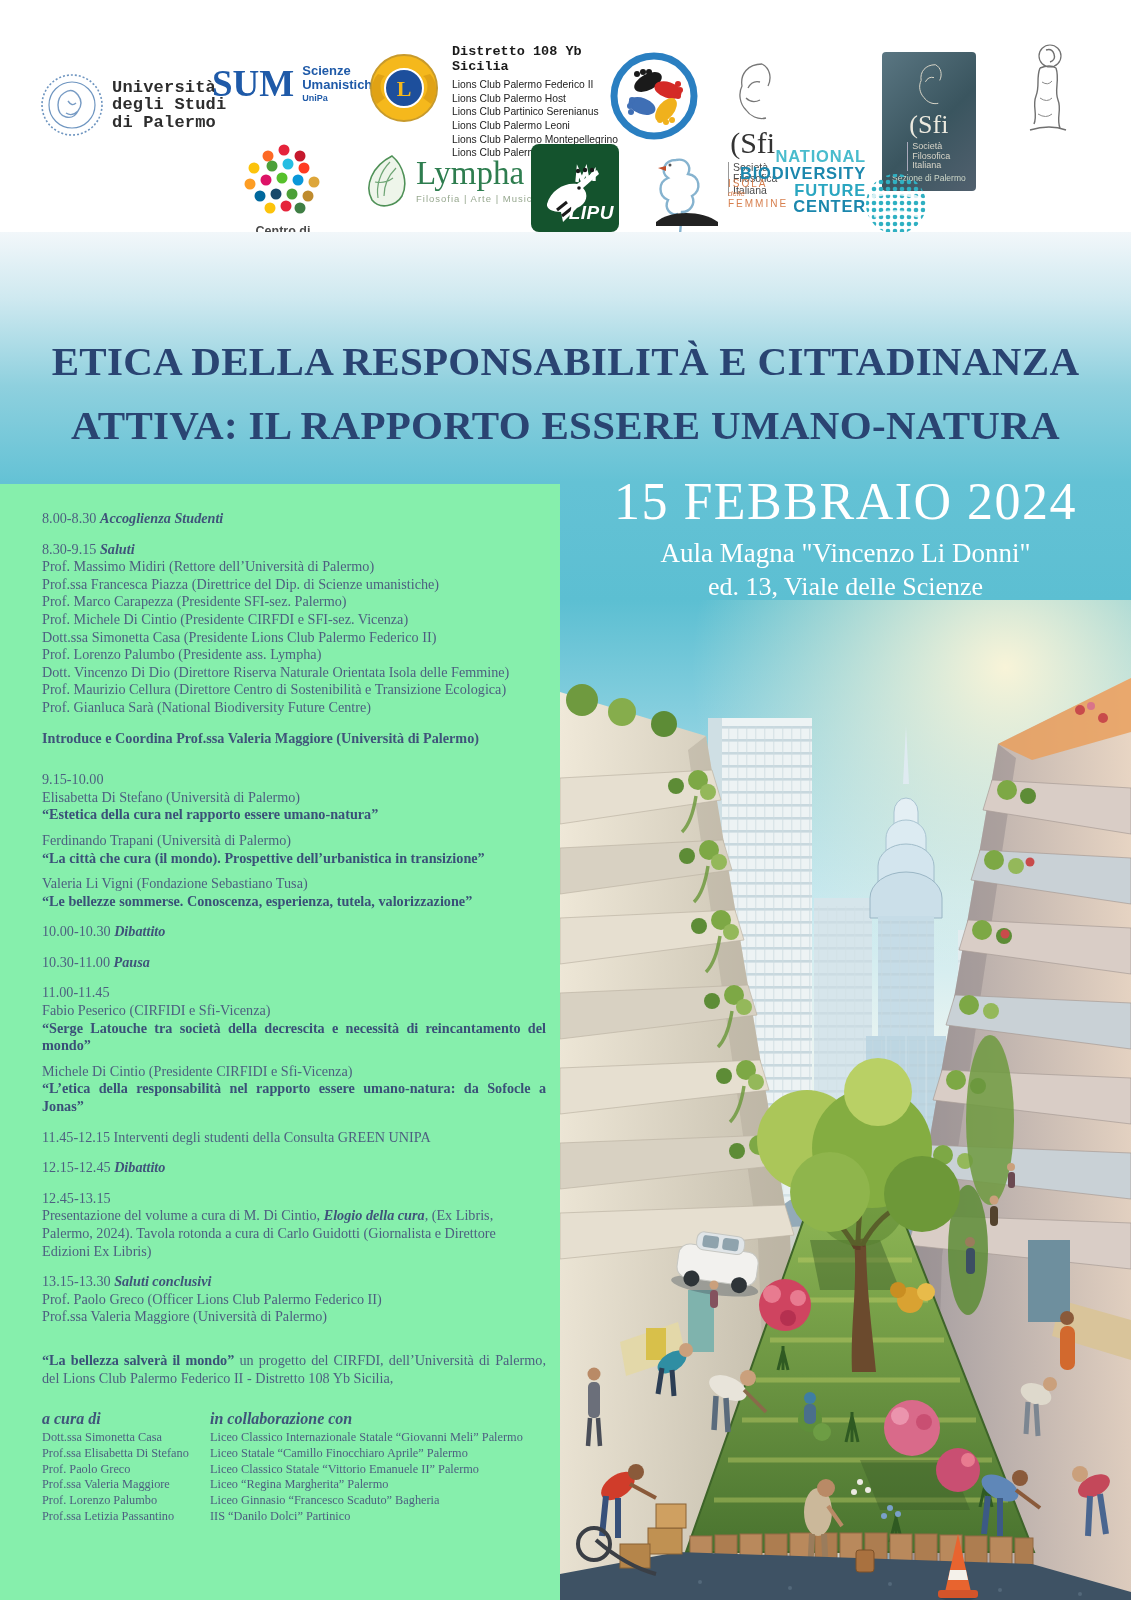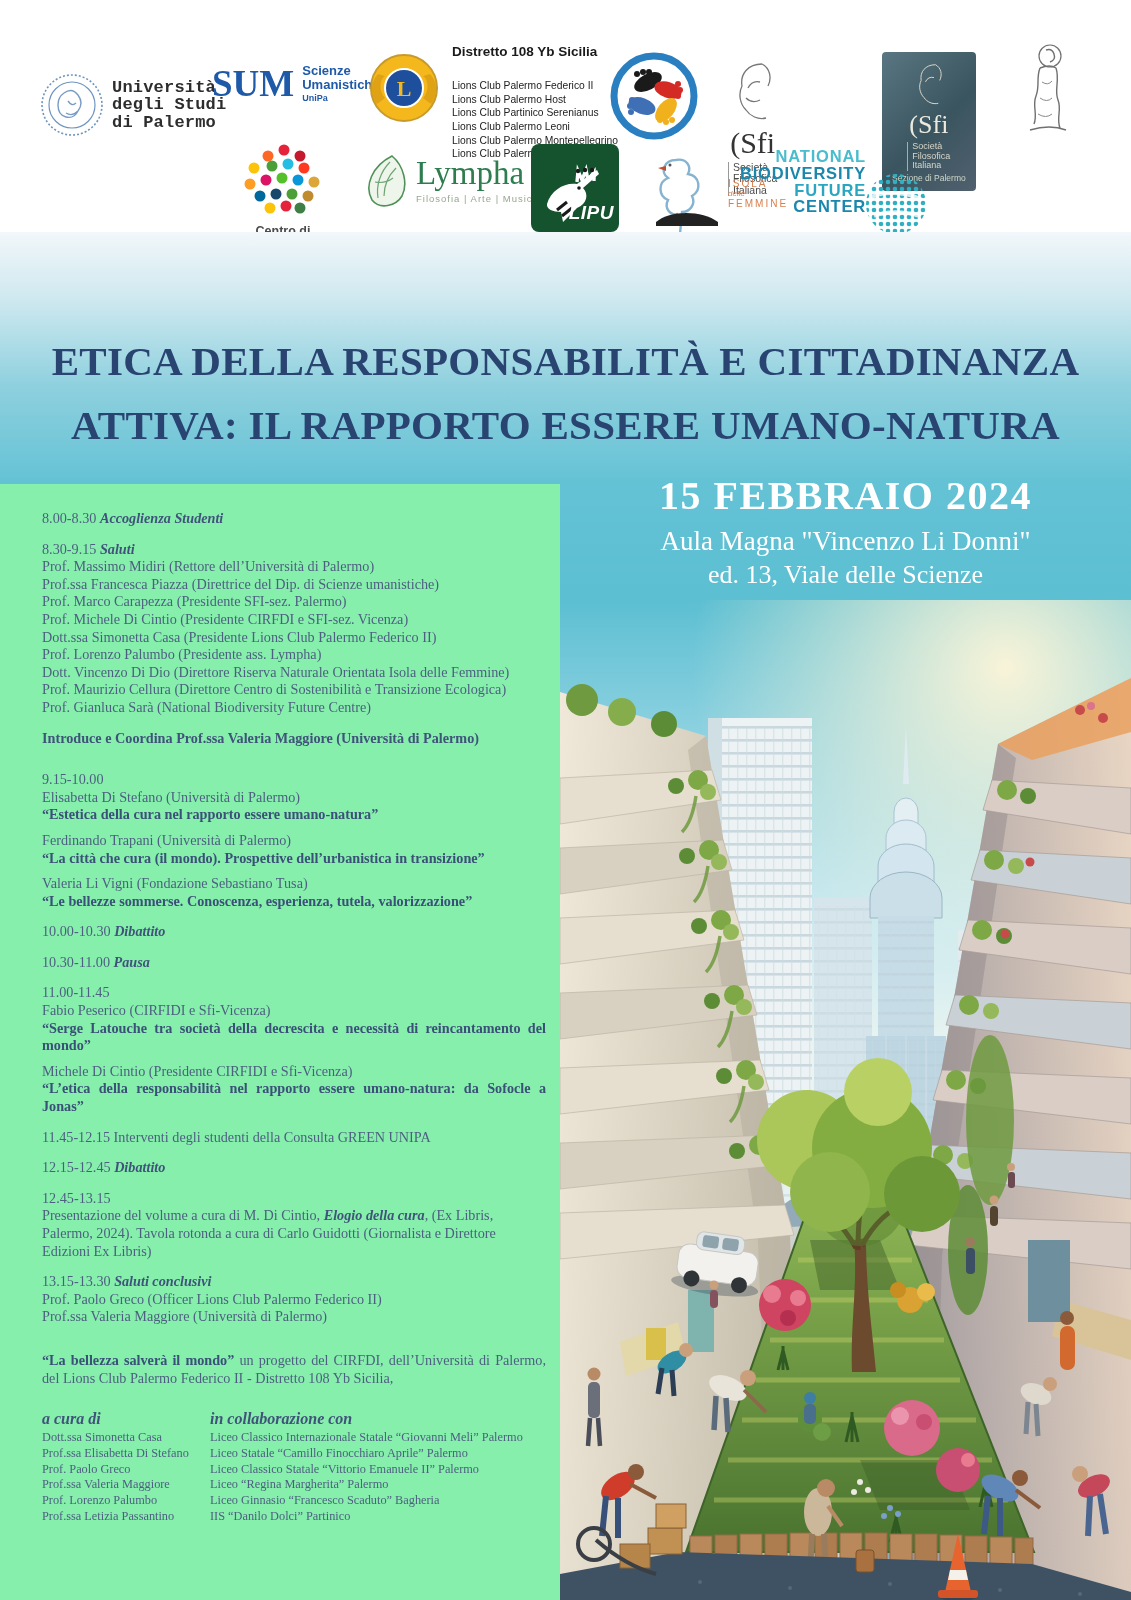--- a/index.html
+++ b/index.html
@@ -7,21 +7,21 @@
           font-family:"Liberation Sans",sans-serif;margin:0 auto;}
   .abs{position:absolute;}
 
   
   .logo{position:absolute;display:flex;align-items:center;gap:8px;}
   .unipa-text{font-weight:bold;color:#2d2d2d;font-size:17px;line-height:1.02;letter-spacing:.2px;}
   .sum-acro{font-family:"Liberation Serif",serif;font-weight:bold;color:#1f5aa8;font-size:37px;line-height:.9;}
   .sum-lines{color:#1f5aa8;font-weight:bold;font-size:13px;line-height:1.05;}
   .sum-sub{color:#1f5aa8;font-weight:bold;font-size:9px;margin-top:2px;}
   .lions-text{color:#1a1a1a;}
-  .lions-district{font-weight:bold;font-size:13.5px;margin-bottom:20px;}
+  .lions-district{font-weight:bold;font-size:13.5px;margin-bottom:4px;font-family:Liberation Mono, monospace;}
   .lions-club{font-size:10.3px;line-height:1.33;color:#222;}
   .sfi-wrap{display:flex;align-items:center;gap:4px;flex-direction:column;}
   .sfi-acro{font-family:"Liberation Serif",serif;font-size:30px;color:#333;line-height:1;}
   .sfi-lines{font-size:10.5px;color:#4a4a4a;line-height:1.08;border-left:1px solid #999;padding-left:4px;}
   .sfi-dark{background:linear-gradient(135deg,#5a7682 0%,#3a555f 55%,#51606e 100%);border-radius:4px;
             padding:8px 10px;color:#e8e6da;}
   .sfi-dark .sfi-acro{color:#eceadf;font-size:26px;}
   .sfi-dark .sfi-lines{color:#d8d5c8;border-left-color:#aab;font-size:9px;}
   .sfi-sez{font-size:8.5px;color:#cfd8c9;text-align:center;margin-top:2px;}
   .centro{position:absolute;text-align:center;}
@@ -43,21 +43,21 @@
   
   .band{position:absolute;left:0;top:232px;width:1131px;height:368px;
         background:linear-gradient(180deg,#f2f7fa 0%,#cfe9f0 18%,#8ed0de 42%,#64c2d5 68%,#5cbfd2 100%);}
   .title{position:absolute;left:0;top:330px;width:1131px;text-align:center;
          font-family:"Liberation Serif",serif;font-weight:bold;color:#2a4472;
          font-size:41px;line-height:1.55;letter-spacing:.3px;}
 
   
   .dateblock{position:absolute;left:560px;top:472px;width:571px;text-align:center;color:#fff;
              font-family:"Liberation Serif",serif;}
-  .date-line{font-size:40px;font-weight:bold;letter-spacing:1.5px;}
+  .date-line{font-size:52px;font-weight:normal;letter-spacing:1.5px;}
   .venue-line{font-size:27px;margin-top:7px;}
   .addr-line{font-size:26px;margin-top:3px;}
 
   
   .progcol{position:absolute;left:0;top:484px;width:560px;height:1116px;background:#86efac;
            box-sizing:border-box;padding:26px 14px 0 42px;
            font-family:"Liberation Serif",serif;color:#4d5f80;font-size:14.2px;line-height:17.6px;}
   .pblock{margin-bottom:13px;}
   .evt{font-weight:bold;font-style:italic;color:#3f537a;}
   .quote{font-weight:bold;color:#3a5078;}

